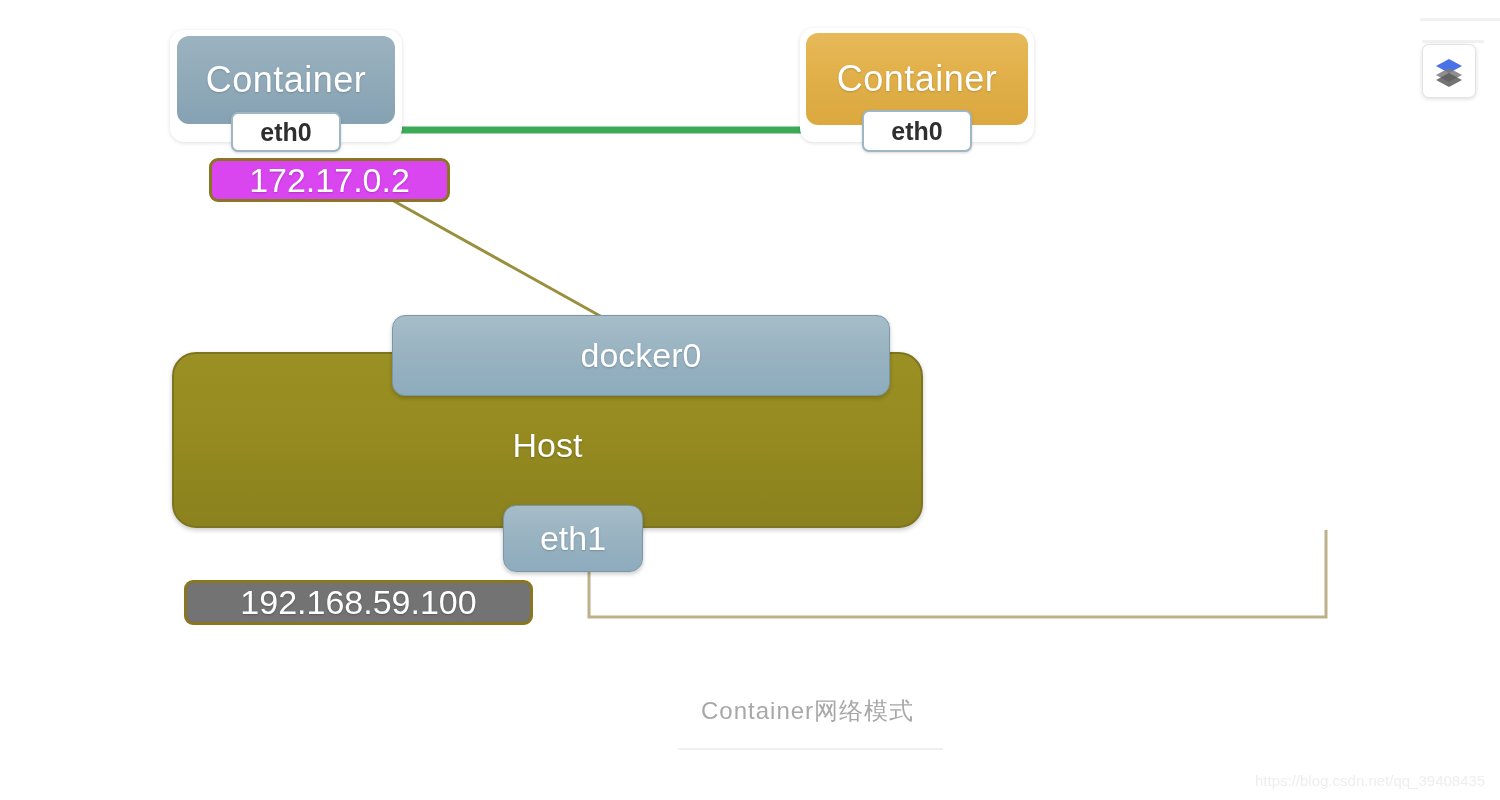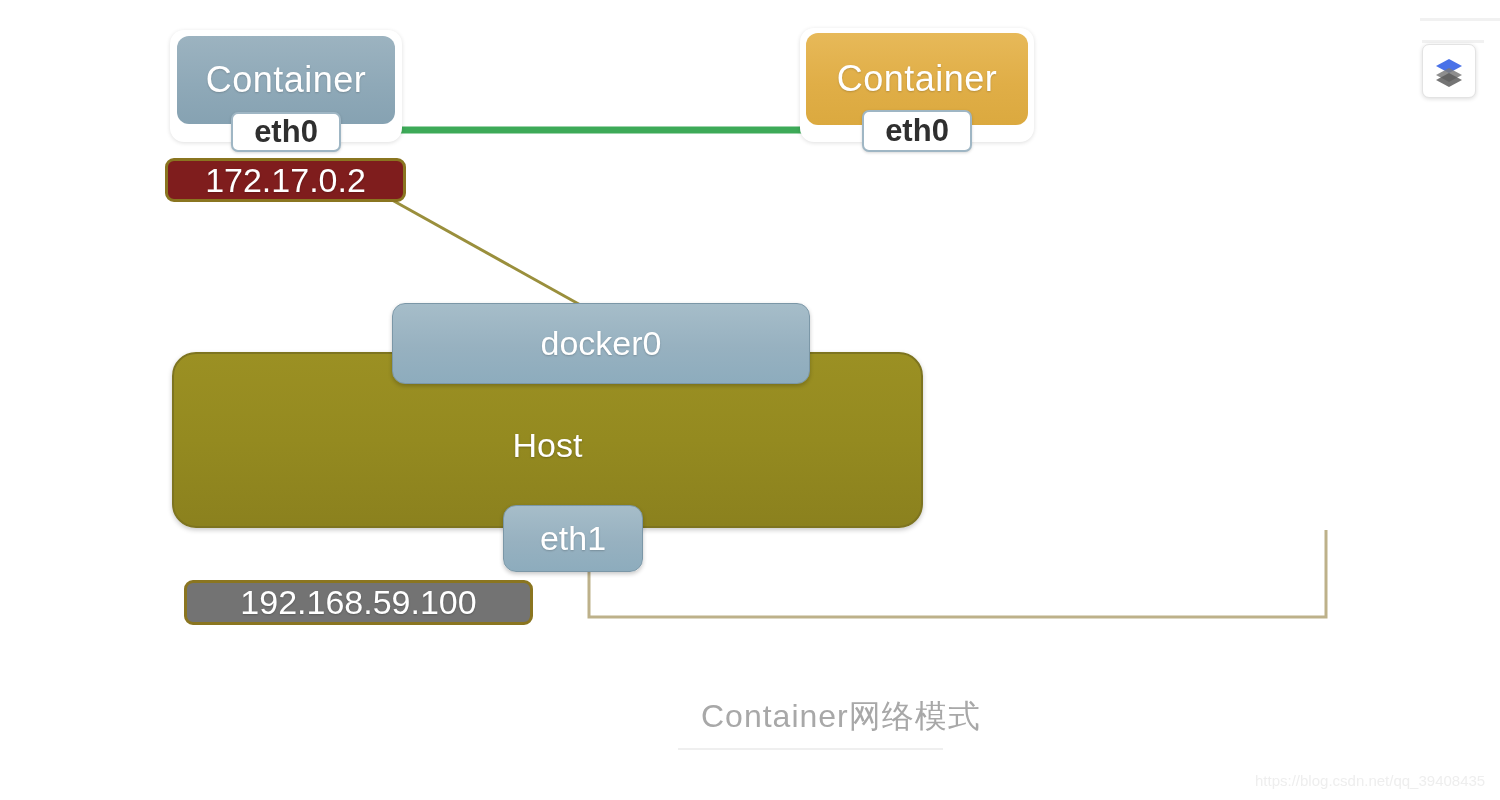--- a/index.html
+++ b/index.html
@@ -49,35 +49,35 @@
   }
   .container-orange {
     background: linear-gradient(180deg, #e7b959 0%, #e0ae47 55%, #dba93f 100%);
   }
 
   
   .iface-tag {
     border-radius: 7px;
     background: #ffffff;
     color: #2f2f2f;
-    font-size: 31px;
+    font-size: 25px;
     font-weight: bold;
     border: 2px solid #9fb6c4;
     box-shadow: 0 1px 3px rgba(0,0,0,0.16);
   }
 
   
   .ip-badge {
     border-radius: 9px;
     color: #ffffff;
     font-size: 34px;
     border: 3px solid #8a7520;
     text-shadow: 0 1px 2px rgba(0,0,0,0.22);
   }
-  .ip-green { background: #7f1d1d; }
+  .ip-green { background: #d946ef; margin-left: 44px; }
   .ip-blue  { background: #737373; margin-left: 36px; }
 
   
   .host-box {
     border-radius: 24px;
     background: linear-gradient(180deg, #9b9023 0%, #948a20 50%, #8b811e 100%);
     border: 2px solid #7d7420;
     color: #ffffff;
     font-size: 34px;
     box-shadow: 0 2px 5px rgba(0,0,0,0.22);
@@ -117,21 +117,21 @@
     color: #ffffff;
     font-size: 34px;
     text-shadow: 0 1px 2px rgba(0,0,0,0.2);
     pointer-events: none;
   }
 
   
   .caption {
     position: absolute;
     color: #a8a8a8;
-    font-size: 32px;
+    font-size: 24px;
     letter-spacing: 1px;
     white-space: nowrap;
   }
   .caption-rule {
     position: absolute;
     height: 2px;
     background: #efefef;
   }
 
   
@@ -180,21 +180,21 @@
 
     <polyline points="589,572 589,617 1326,617 1326,530" fill="none" stroke="#bdb18a" stroke-width="3"></polyline>
 
     <line x1="268" y1="130" x2="916" y2="130" stroke="#3daa58" stroke-width="7"></line>
   </svg>
 
   <div class="node host-box" style="left:172px; top:352px; width:751px; height:176px;">
     <span class="host-label">Host</span>
   </div>
 
-  <div class="node dev-box" style="left:392px; top:303px; width:418px; height:81px;">
+  <div class="node dev-box" style="left:392px; top:315px; width:498px; height:81px;">
     <span>docker0</span>
   </div>
 
   <div class="node dev-box" style="left:503px; top:505px; width:140px; height:67px;">
     <span>eth1</span>
   </div>
 
   <div class="card-frame" style="left:170px; top:30px; width:232px; height:112px;"></div>
   <div class="node container-box container-blue" style="left:177px; top:36px; width:218px; height:88px;">
     <span>Container</span>

